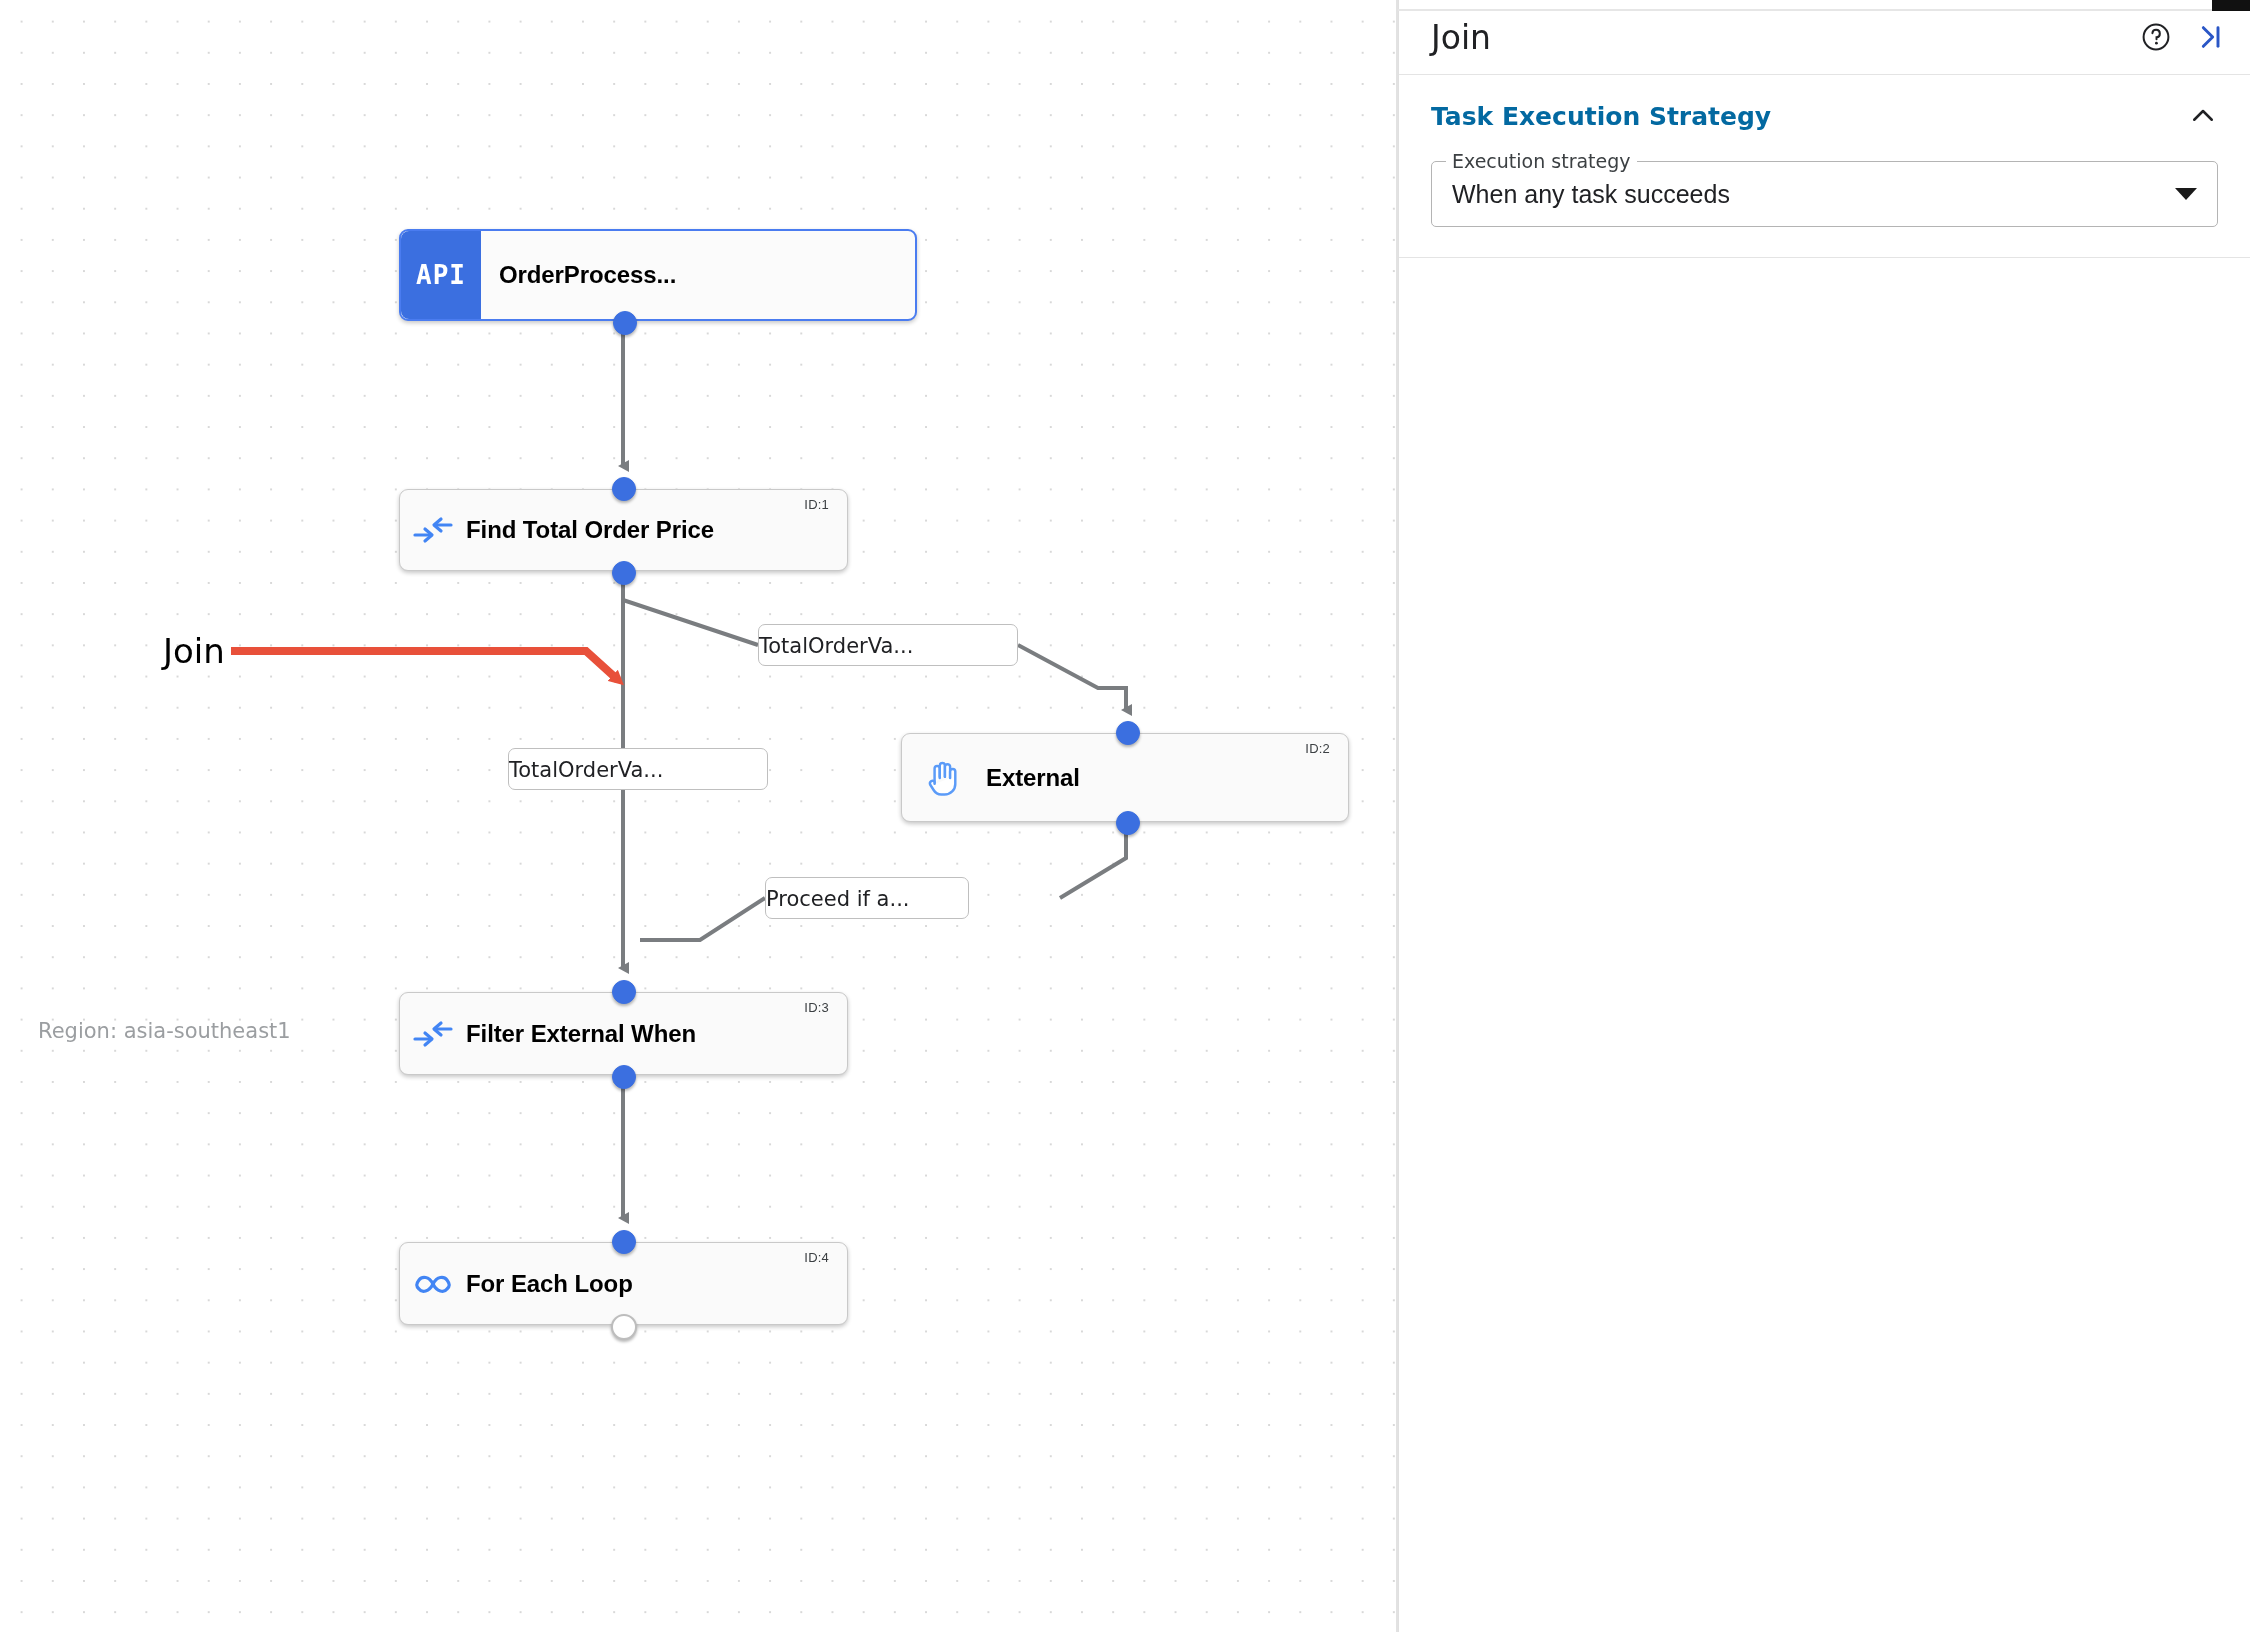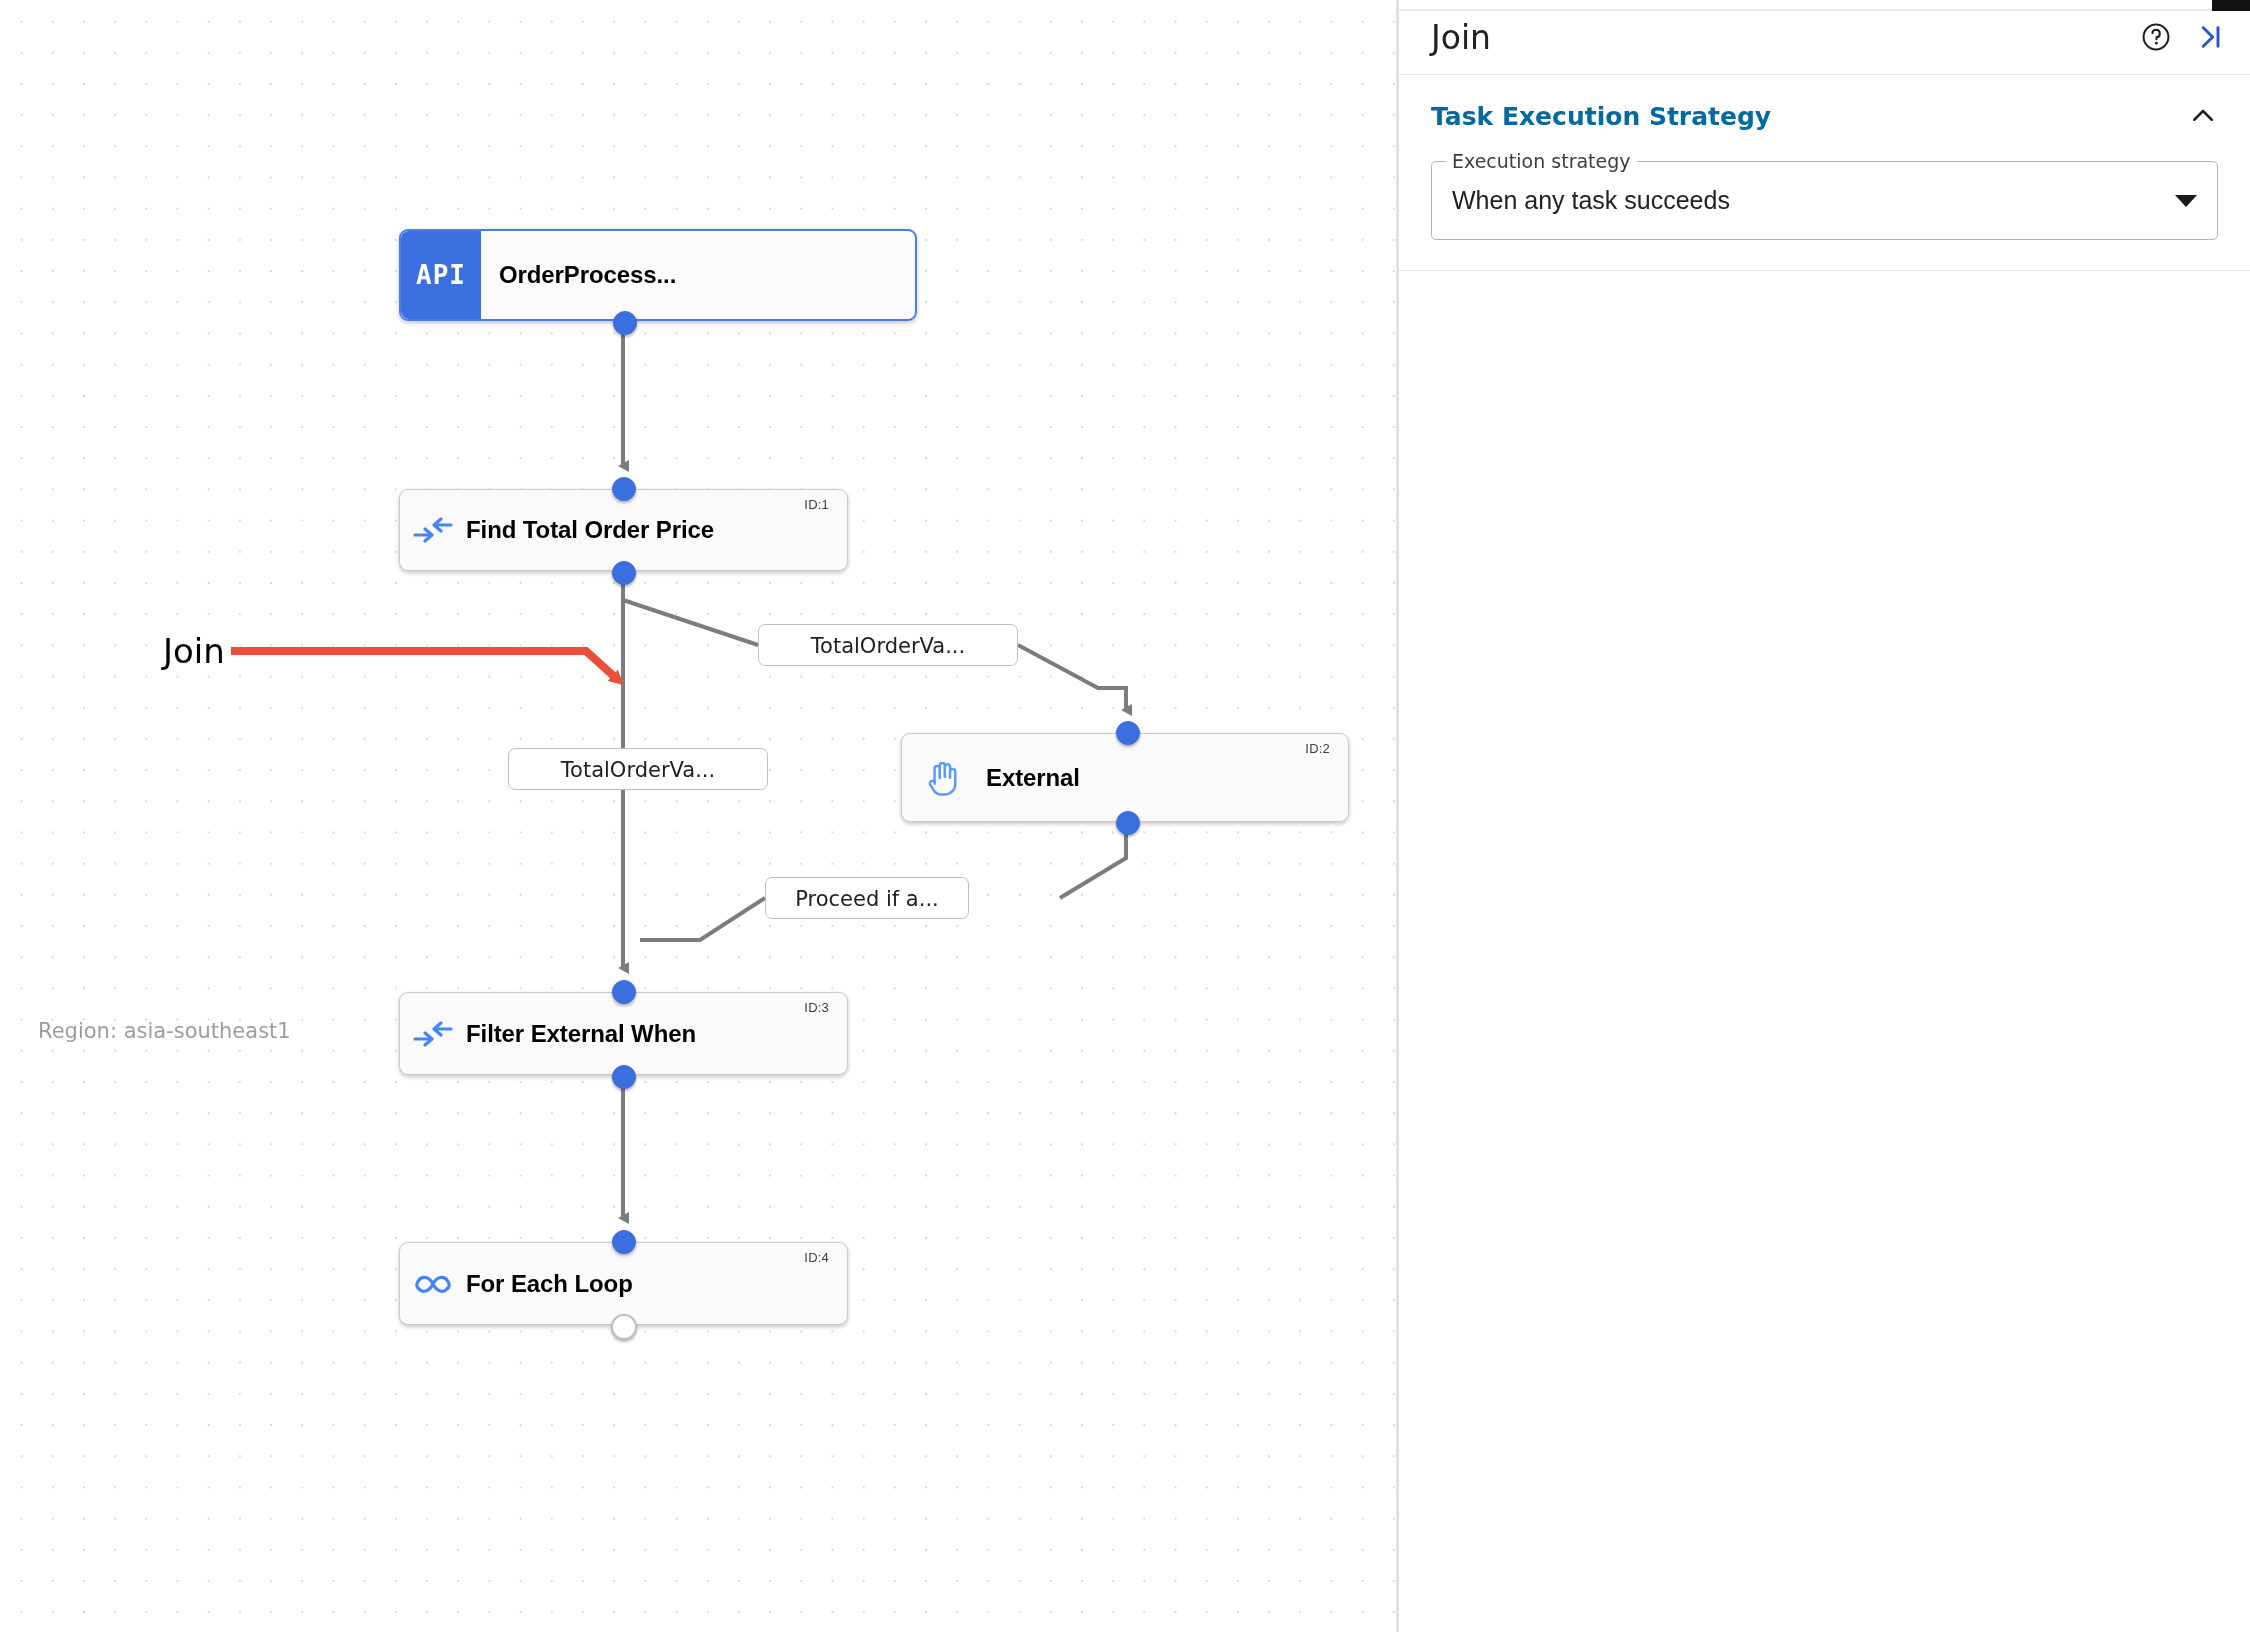--- a/index.html
+++ b/index.html
@@ -76,21 +76,20 @@
 
   
   .edge-label{
     position:absolute;
     background:#ffffff;
     border:1px solid #bfbfbf;
     border-radius:7px;
     height:42px;line-height:42px;
     font-size:21px;color:#202124;
     font-family:"DejaVu Sans", sans-serif;
-    text-align:center;
     box-sizing:border-box;
     z-index:5;
     white-space:nowrap;
   }
 
   
   #region-label{
     position:absolute;left:38px;top:1019px;
     font-size:21px;color:#9b9ea1;
     font-family:"DejaVu Sans", sans-serif;
@@ -134,21 +133,21 @@
     display:flex;align-items:center;margin-bottom:30px;
   }
   #section-title{
     font-size:25px;font-weight:bold;color:#0369a1;flex:1;
     font-family:"DejaVu Sans", sans-serif;
   }
 
   
   .field{
     position:relative;
-    height:79px;
+    height:66px;
     border:1px solid #b4b4b4;
     border-radius:5px;
     box-sizing:border-box;
     display:flex;align-items:center;
     padding:0 20px;
   }
   .field-legend{
     position:absolute;left:14px;top:-12px;
     background:#fff;padding:0 6px;
     font-size:19px;color:#3c4043;

